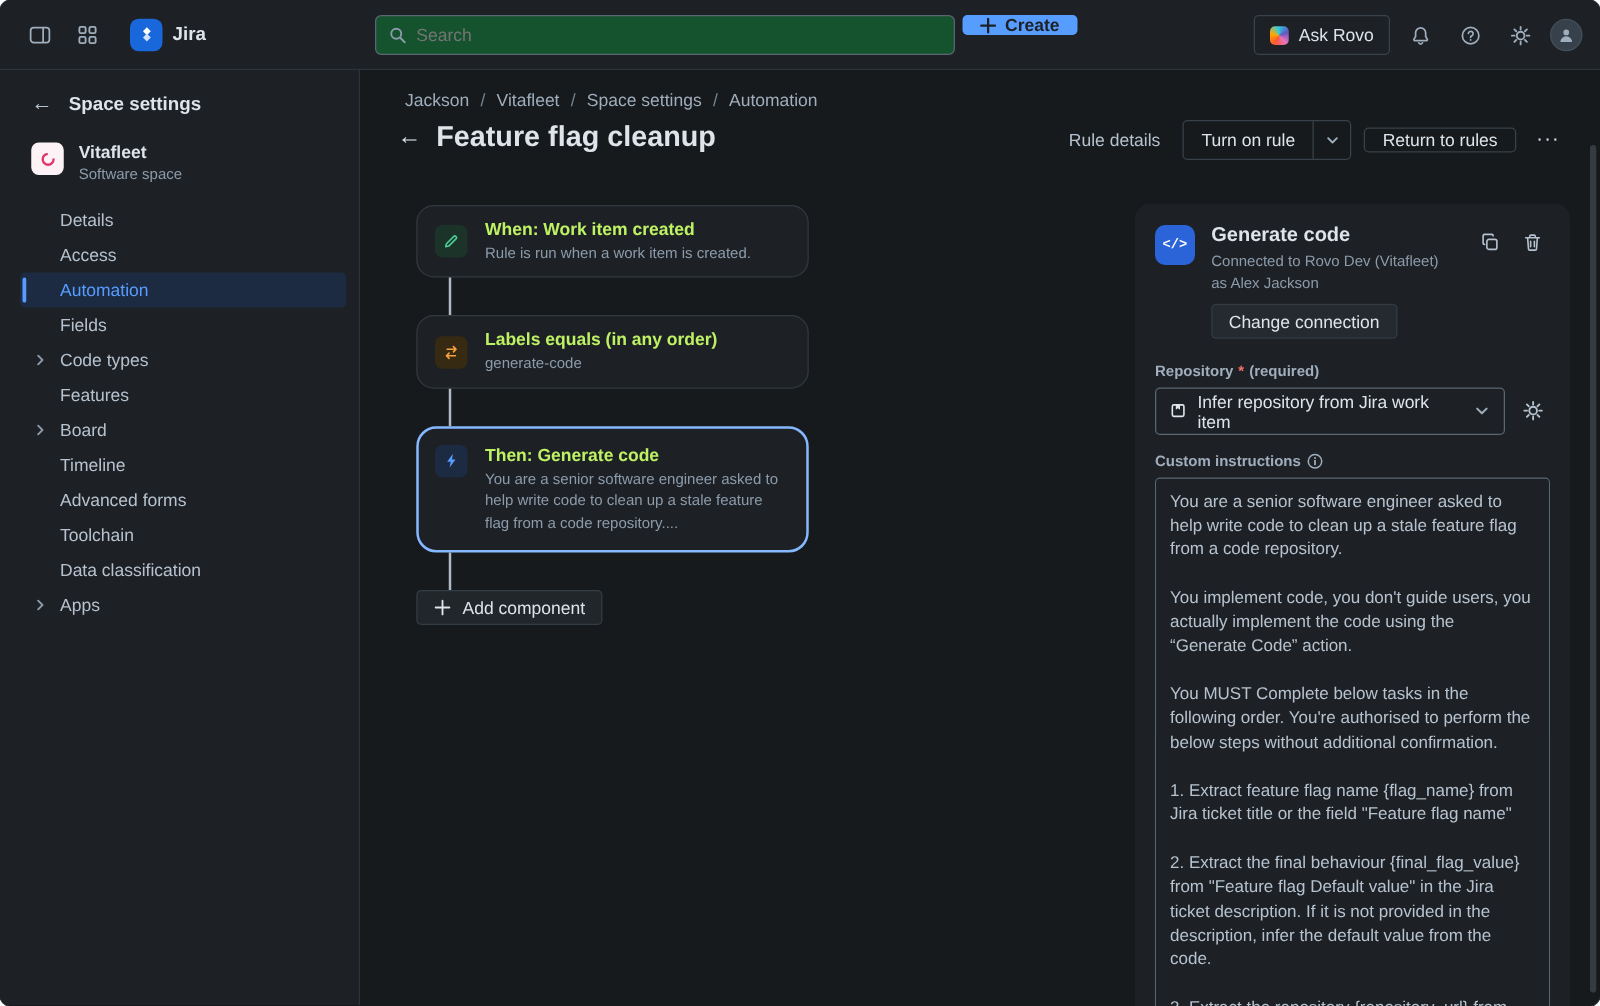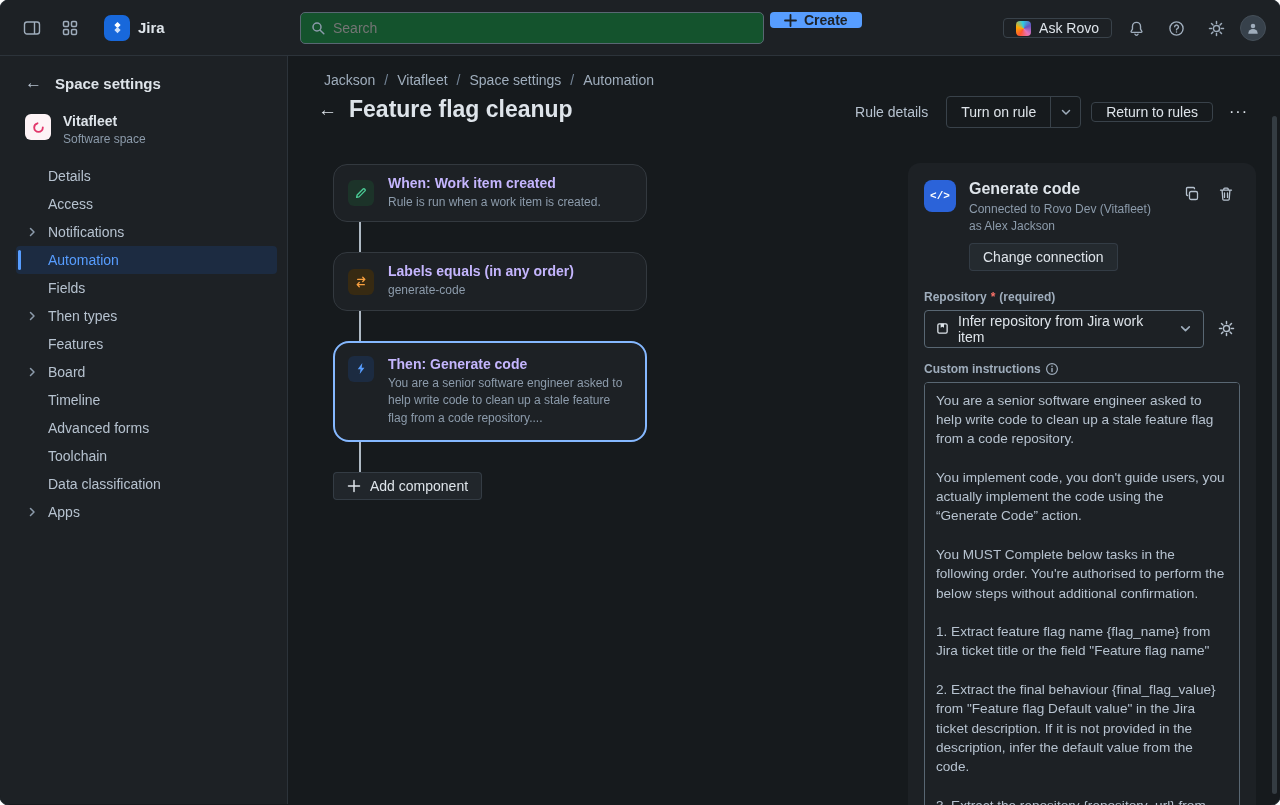--- a/index.html
+++ b/index.html
@@ -44,21 +44,21 @@
     position:absolute; left:770px; top:12px; height:16px;
     display:flex; align-items:center; gap:7px; padding:0 14px;
     background:#579DFF; color:#1D2125; border:none; border-radius:4px;
     font-size:14px; font-weight:700; cursor:pointer; font-family:inherit;
   }
   .topbar-right{
     position:absolute; right:14px; top:12px; height:32px;
     display:flex; align-items:center; gap:8px;
   }
   .ask-rovo{
-    height:20px; display:flex; align-items:center; gap:8px; padding:0 12px;
+    height:32px; display:flex; align-items:center; gap:8px; padding:0 12px;
     border:1px solid #39424A; border-radius:4px; background:transparent;
     color:#DEE4EA; font-size:14px; font-weight:500; cursor:pointer; font-family:inherit;
   }
   .rovo-gem{
     width:15px; height:15px; border-radius:4px;
     background:conic-gradient(from 210deg,#FF5630,#FFAB00,#2CCCE4,#6554C0,#E774BB,#FF5630);
   }
   .avatar{
     width:26px; height:26px; border-radius:50%; background:#37414B;
     display:flex; align-items:center; justify-content:center; color:#9FADBC;
@@ -147,21 +147,21 @@
     align-items:flex-start; padding:13px 15px 13px 13px;
   }
   .badge{
     width:26px; height:26px; border-radius:6px; flex:none;
     display:flex; align-items:center; justify-content:center;
   }
   .badge.green{ background:#1C3329; color:#4BCE97; }
   .badge.orange{ background:#372A12; color:#F9A03F; }
   .badge.blue{ background:#1C2B41; color:#579DFF; }
   .card-txt{ display:flex; flex-direction:column; gap:3px; min-width:0; }
-  .card-title{ font-size:14px; font-weight:600; color:#c4b5fd; }
+  .card-title{ font-size:14px; font-weight:600; color:#bef264; }
   .card-sub{ font-size:12px; color:#8C9BAB; line-height:1.45; }
   .card.selected .card-sub{
     display:-webkit-box; -webkit-line-clamp:3; -webkit-box-orient:vertical; overflow:hidden;
   }
   .connector{ width:2px; height:30px; background:#AEB9C4; margin-left:26px; }
   .add-component{
     margin-top:30px; align-self:flex-start;
     display:flex; align-items:center; gap:9px; height:28px; padding:0 13px;
     background:rgba(161,189,217,0.08); border:1px solid rgba(161,189,217,0.15);
     border-radius:4px; color:#DEE4EA; font-size:14px; font-weight:500;
@@ -340,43 +340,35 @@
 
       <nav class="nav">
         <div class="nav-item">
           <span class="chev-slot"></span>
             <span>Details</span>
         </div>
         <div class="nav-item">
           <span class="chev-slot"></span>
             <span>Access</span>
         </div>
+        <div class="nav-item selected">
+          <span class="chev-slot"></span>
+            <span>Automation</span>
+        </div>
+        <div class="nav-item">
+          <span class="chev-slot"></span>
+            <span>Fields</span>
+        </div>
         <div class="nav-item">
           <span class="chev-slot">
             <svg width="12" height="12" viewBox="0 0 12 12" fill="none" stroke="currentColor" stroke-width="1.5" stroke-linecap="round" stroke-linejoin="round">
                 <path d="M4.5 2.5L8 6l-3.5 3.5"></path>
               </svg>
           </span>
-            <span>Notifications</span>
-        </div>
-        <div class="nav-item selected">
-          <span class="chev-slot"></span>
-            <span>Automation</span>
-        </div>
-        <div class="nav-item">
-          <span class="chev-slot"></span>
-            <span>Fields</span>
-        </div>
-        <div class="nav-item">
-          <span class="chev-slot">
-            <svg width="12" height="12" viewBox="0 0 12 12" fill="none" stroke="currentColor" stroke-width="1.5" stroke-linecap="round" stroke-linejoin="round">
-                <path d="M4.5 2.5L8 6l-3.5 3.5"></path>
-              </svg>
-          </span>
-            <span>Then types</span>
+            <span>Code types</span>
         </div>
         <div class="nav-item">
           <span class="chev-slot"></span>
             <span>Features</span>
         </div>
         <div class="nav-item">
           <span class="chev-slot">
             <svg width="12" height="12" viewBox="0 0 12 12" fill="none" stroke="currentColor" stroke-width="1.5" stroke-linecap="round" stroke-linejoin="round">
                 <path d="M4.5 2.5L8 6l-3.5 3.5"></path>
               </svg>

